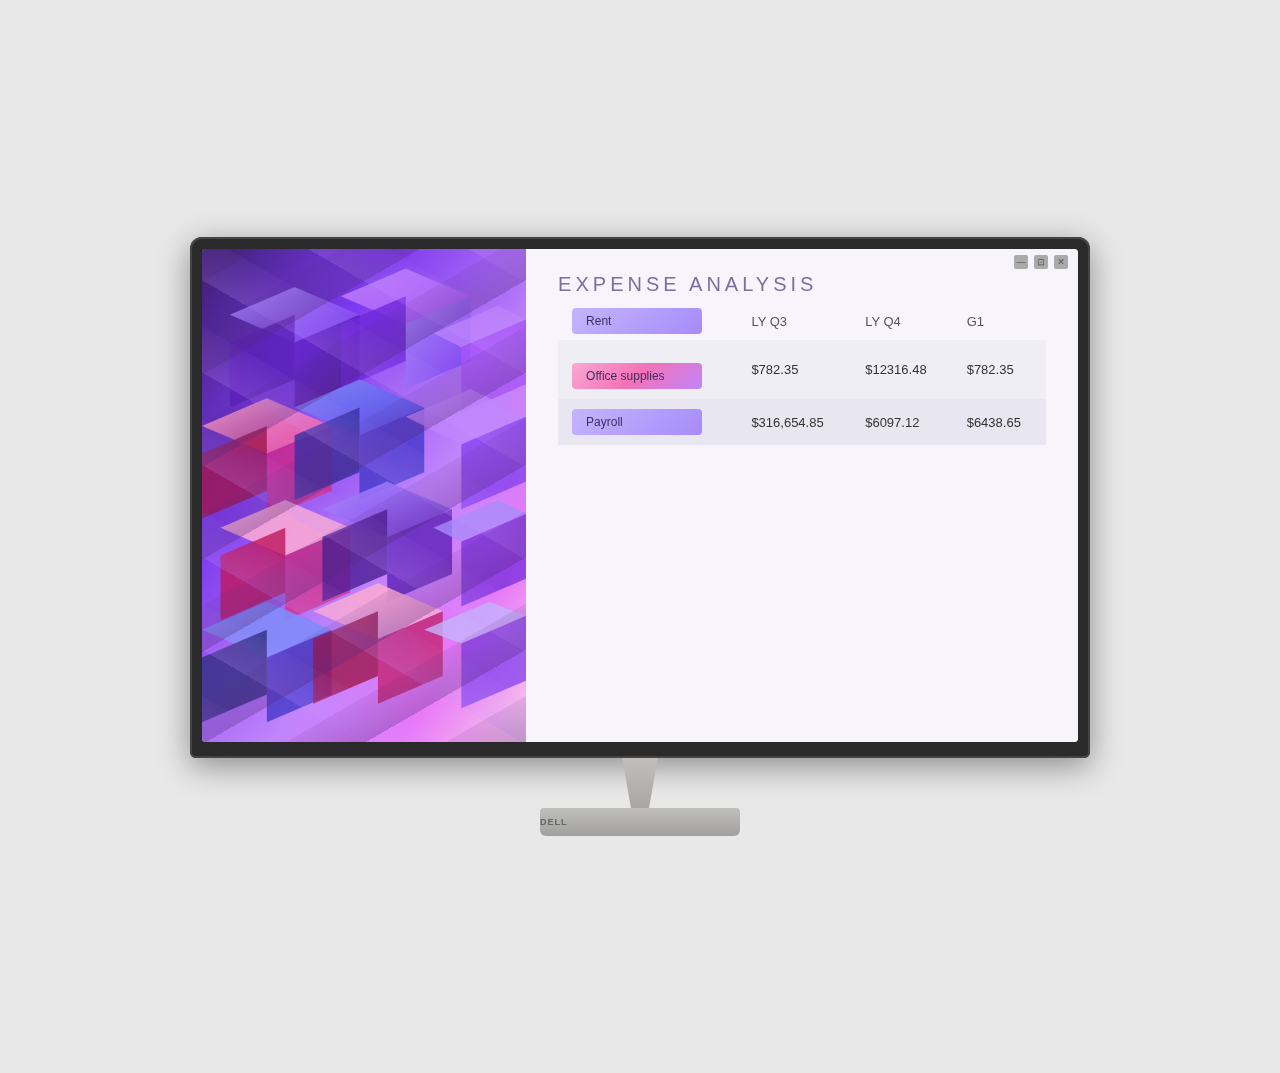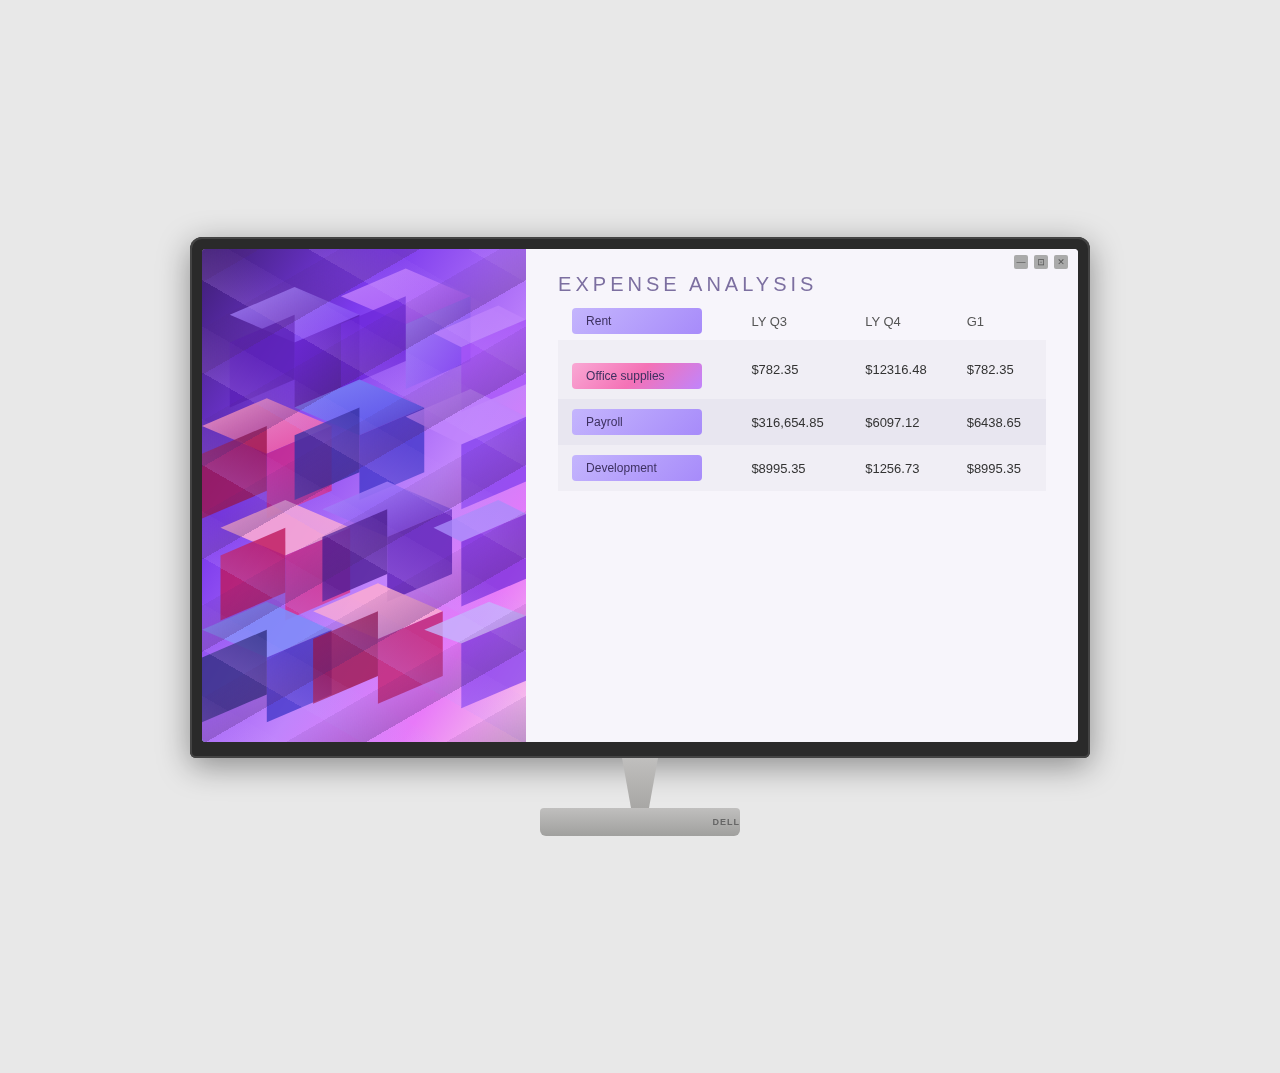--- a/index.html
+++ b/index.html
@@ -189,21 +189,21 @@
     }
 
     .monitor-base {
       width: 200px;
       height: 28px;
       background: linear-gradient(to bottom, #c0bfbe, #a0a09e);
       border-radius: 4px 4px 6px 6px;
       margin: 0 auto;
       display: flex;
       align-items: center;
-      justify-content: flex-end;
+      justify-content: flex-start;
     }
 
     .dell-logo {
       font-size: 9px;
       color: #666;
       letter-spacing: 1px;
       font-weight: bold;
     }
   </style>
 </head>
@@ -322,28 +322,20 @@
       <td>$782.35</td>
     </tr>
               <tr>
       <td>
         <span class="item-cell purple-cell">Payroll</span>
       </td>
       <td>$316,654.85</td>
       <td>$6097.12</td>
       <td>$6438.65</td>
     </tr>
-              <tr>
-      <td>
-        <span class="item-cell purple-cell">Development</span>
-      </td>
-      <td>$8995.35</td>
-      <td>$1256.73</td>
-      <td>$8995.35</td>
-    </tr>
             </tbody>
         </table>
       </div>
 
     </div>
   </div>
 
   <div class="monitor-neck"></div>
   <div class="monitor-base">
     <span class="dell-logo">DELL</span>

